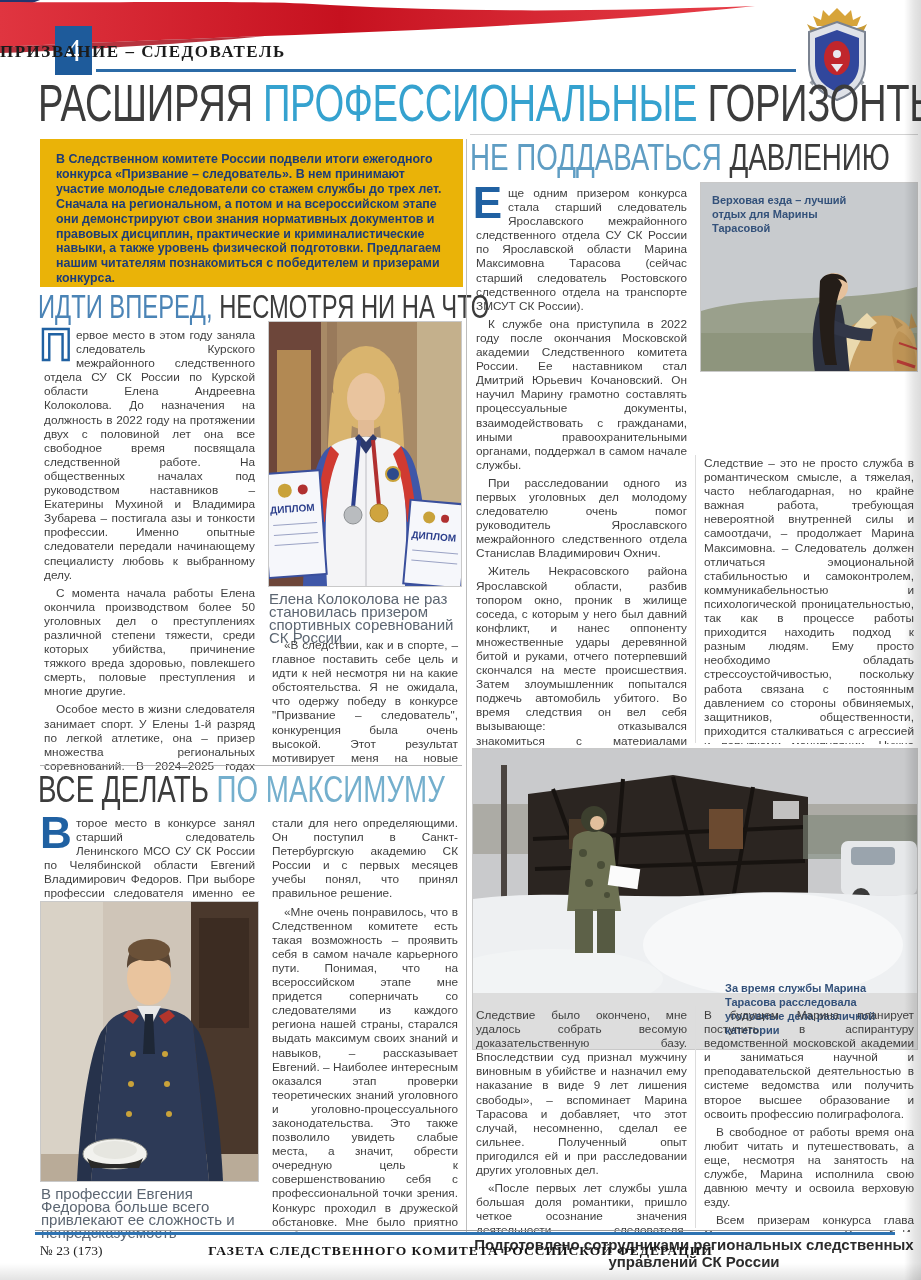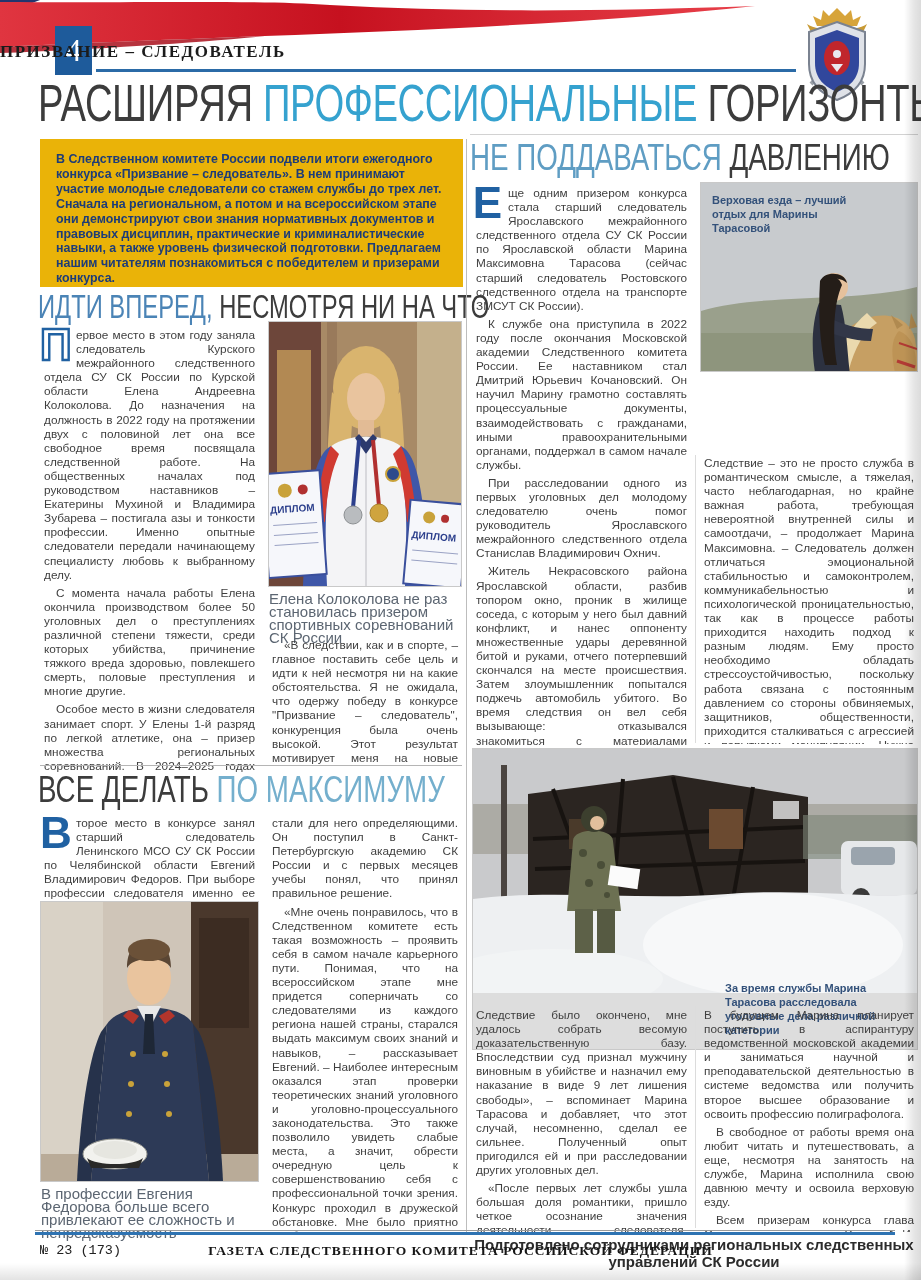--- a/index.html
+++ b/index.html
@@ -67,21 +67,21 @@
   #hr1{left:40px;top:765px;width:422px;height:1px;background:#b5b5b5;}
   #vdiv-main{left:466px;top:139px;width:1px;height:1093px;background:#bdbdbd;}
   #a3topline{left:470px;top:134px;width:448px;height:1px;background:#d2d2d2;}
   #vdiv-r1{left:695px;top:455px;width:1px;height:288px;background:#dcdcdc;}
   #vdiv-r2{left:695px;top:1006px;width:1px;height:222px;background:#dcdcdc;}
 
   
   #credit{left:470px;top:1236px;width:448px;text-align:center;font-weight:bold;font-size:15px;color:#2c2c2c;}
   #fgrey{left:35px;top:1230px;width:860px;height:1px;background:#9b9b9b;}
   #fblue{left:35px;top:1232px;width:860px;height:3px;background:#2e73b2;}
-  #fissue{left:40px;top:1243px;font-family:Liberation Mono, monospace;font-size:13.5px;color:#222;}
+  #fissue{left:40px;top:1243px;font-family:Liberation Serif, serif;font-size:13.5px;color:#222;}
   #ftitle{left:0;top:1243px;width:921px;text-align:center;font-family:"Liberation Serif",serif;
     font-weight:bold;font-size:13.5px;letter-spacing:1px;color:#161616;}
 
   
   #edge-r{right:0;top:0;width:17px;height:1280px;background:linear-gradient(90deg,rgba(0,0,0,0),rgba(0,0,0,0.10) 60%,rgba(0,0,0,0.14));}
   #edge-b{left:0;top:1263px;width:921px;height:17px;background:linear-gradient(rgba(0,0,0,0),rgba(0,0,0,0.11));}
 </style>
 </head>
 <body>
 

